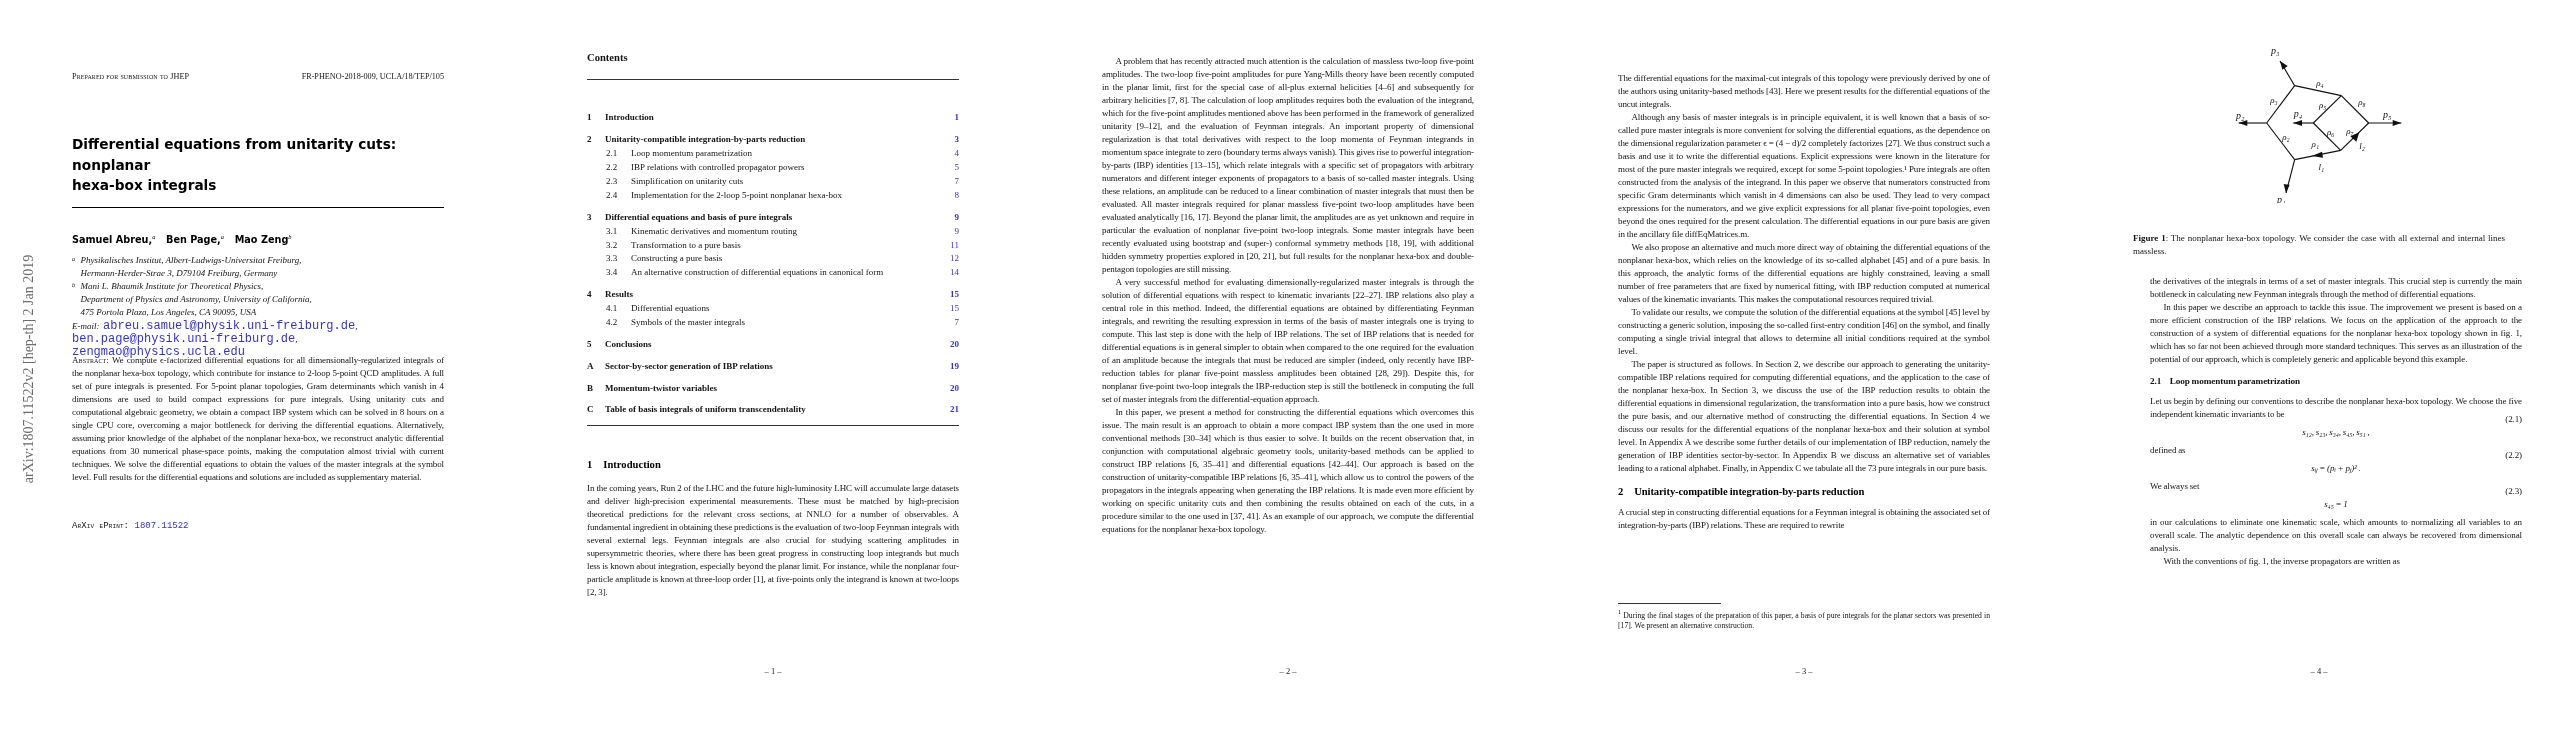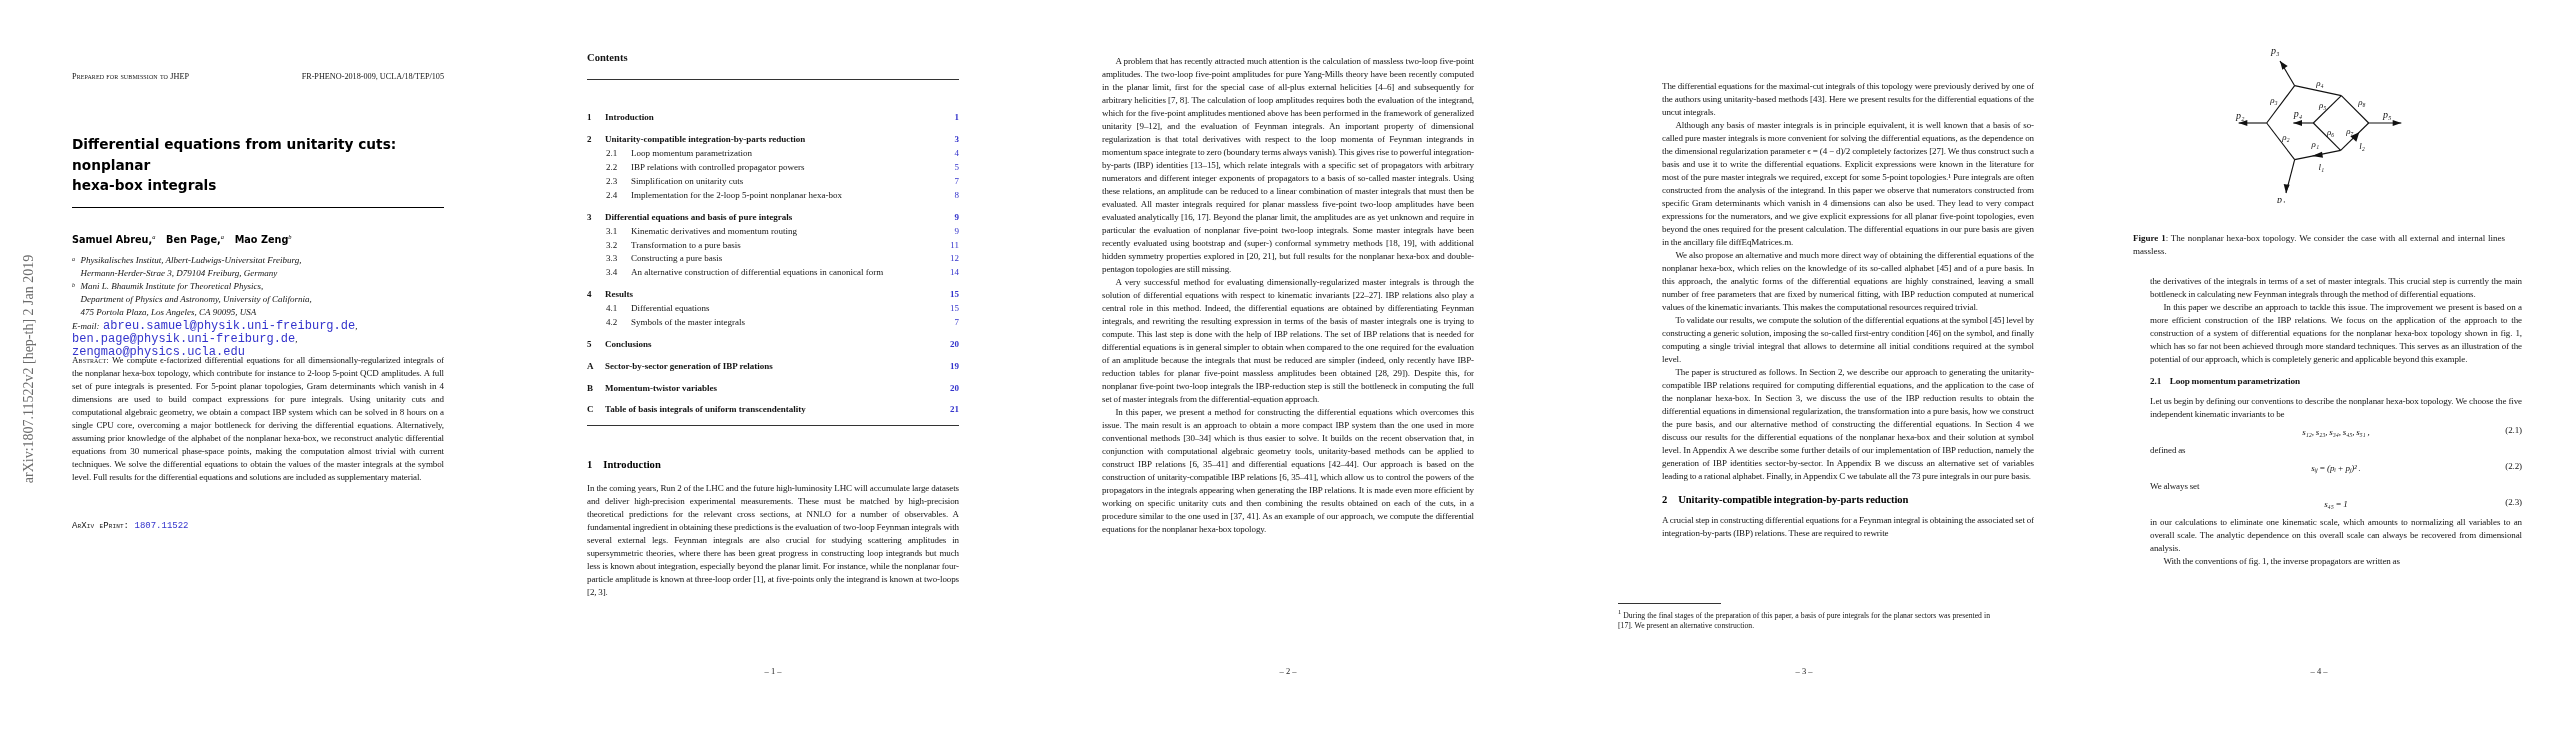--- a/index.html
+++ b/index.html
@@ -66,21 +66,21 @@
   .flow .sec-h{margin-top:9.7px;margin-bottom:8.5px;}
   .fnote{position:absolute;left:72px;width:372px;top:603px;background:#fff;font-size:7.7px;line-height:10.6px;}
   .fnote .thinrule{width:103px;margin-bottom:3.6px;}
 
   
   .figwrap{top:35px;left:159px;}
   .figcap{top:232px;font-size:9px;line-height:12.8px;}
   .sub-h{font-size:9.2px;font-weight:700;margin:8.5px 0 7.3px;}
   .sub-h .gap{display:inline-block;width:8.5px;}
   .eq{position:relative;text-align:center;font-style:italic;font-size:9px;margin:4.9px 0;}
-  .eq .eqnum{position:absolute;right:0;bottom:2px;font-style:normal;}
+  .eq .eqnum{position:absolute;right:0;bottom:13px;font-style:normal;}
   .eq .eqline{display:block;line-height:13.4px;}
   svg text{font-family:"Liberation Serif",serif;font-style:italic;fill:#111;}
 </style>
 </head>
 <body>
 
 <div id="canvas">
 
   <div class="page" id="page1">
     <div class="banner">arXiv:1807.11522v2  [hep-th]  2 Jan 2019</div>
@@ -248,21 +248,21 @@
   <div class="page" id="page3">
     <div class="abs tw body-text" style="top:55px;">
       <div class="just indent">A problem that has recently attracted much attention is the calculation of massless two-loop five-point amplitudes. The two-loop five-point amplitudes for pure Yang-Mills theory have been recently computed in the planar limit, first for the special case of all-plus external helicities [4–6] and subsequently for arbitrary helicities [7, 8]. The calculation of loop amplitudes requires both the evaluation of the integrand, which for the five-point amplitudes mentioned above has been performed in the framework of generalized unitarity [9–12], and the evaluation of Feynman integrals. An important property of dimensional regularization is that total derivatives with respect to the loop momenta of Feynman integrands in momentum space integrate to zero (boundary terms always vanish). This gives rise to powerful integration-by-parts (IBP) identities [13–15], which relate integrals with a specific set of propagators with arbitrary numerators and different integer exponents of propagators to a basis of so-called master integrals. Using these relations, an amplitude can be reduced to a linear combination of master integrals that must then be evaluated. All master integrals required for planar massless five-point two-loop amplitudes have been evaluated analytically [16, 17]. Beyond the planar limit, the amplitudes are as yet unknown and require in particular the evaluation of nonplanar five-point two-loop integrals. Some master integrals have been recently evaluated using bootstrap and (super-) conformal symmetry methods [18, 19], with additional hidden symmetry properties explored in [20, 21], but full results for the nonplanar hexa-box and double-pentagon topologies are still missing.</div>
       <div class="just indent">A very successful method for evaluating dimensionally-regularized master integrals is through the solution of differential equations with respect to kinematic invariants [22–27]. IBP relations also play a central role in this method. Indeed, the differential equations are obtained by differentiating Feynman integrals, and rewriting the resulting expression in terms of the basis of master integrals one is trying to compute. This last step is done with the help of IBP relations. The set of IBP relations that is needed for differential equations is in general simpler to obtain when compared to the one required for the evaluation of an amplitude because the integrals that must be reduced are simpler (indeed, only recently have IBP-reduction tables for planar five-point massless amplitudes been obtained [28, 29]). Despite this, for nonplanar five-point two-loop integrals the IBP-reduction step is still the bottleneck in computing the full set of master integrals from the differential-equation approach.</div>
       <div class="just indent">In this paper, we present a method for constructing the differential equations which overcomes this issue. The main result is an approach to obtain a more compact IBP system than the one used in more conventional methods [30–34] which is thus easier to solve. It builds on the recent observation that, in conjunction with computational algebraic geometry tools, unitarity-based methods can be applied to construct IBP relations [6, 35–41] and differential equations [42–44]. Our approach is based on the construction of unitarity-compatible IBP relations [6, 35–41], which allow us to control the powers of the propagators in the integrals appearing when generating the IBP relations. It is made even more efficient by working on specific unitarity cuts and then combining the results obtained on each of the cuts, in a procedure similar to the one used in [37, 41]. As an example of our approach, we compute the differential equations for the nonplanar hexa-box topology.</div>
     </div>
     <div class="footer">– 2 –</div>
   </div>
 
   <div class="page" id="page4">
-    <div class="abs tw body-text flow" style="top:80px;margin-left:44px;">
+    <div class="abs tw body-text flow" style="top:72px;">
       <div class="just">The differential equations for the maximal-cut integrals of this topology were previously derived by one of the authors using unitarity-based methods [43]. Here we present results for the differential equations of the uncut integrals.</div>
       <div class="just indent">Although any basis of master integrals is in principle equivalent, it is well known that a basis of so-called pure master integrals is more convenient for solving the differential equations, as the dependence on the dimensional regularization parameter ϵ = (4 − d)/2 completely factorizes [27]. We thus construct such a basis and use it to write the differential equations. Explicit expressions were known in the literature for most of the pure master integrals we required, except for some 5-point topologies.¹ Pure integrals are often constructed from the analysis of the integrand. In this paper we observe that numerators constructed from specific Gram determinants which vanish in 4 dimensions can also be used. They lead to very compact expressions for the numerators, and we give explicit expressions for all planar five-point topologies, even beyond the ones required for the present calculation. The differential equations in our pure basis are given in the ancillary file diffEqMatrices.m.</div>
       <div class="just indent">We also propose an alternative and much more direct way of obtaining the differential equations of the nonplanar hexa-box, which relies on the knowledge of its so-called alphabet [45] and of a pure basis. In this approach, the analytic forms of the differential equations are highly constrained, leaving a small number of free parameters that are fixed by numerical fitting, with IBP reduction computed at numerical values of the kinematic invariants. This makes the computational resources required trivial.</div>
       <div class="just indent">To validate our results, we compute the solution of the differential equations at the symbol [45] level by constructing a generic solution, imposing the so-called first-entry condition [46] on the symbol, and finally computing a single trivial integral that allows to determine all initial conditions required at the symbol level.</div>
       <div class="just indent">The paper is structured as follows. In Section 2, we describe our approach to generating the unitarity-compatible IBP relations required for computing differential equations, and the application to the case of the nonplanar hexa-box. In Section 3, we discuss the use of the IBP reduction results to obtain the differential equations in dimensional regularization, the transformation into a pure basis, how we construct the pure basis, and our alternative method of constructing the differential equations. In Section 4 we discuss our results for the differential equations of the nonplanar hexa-box and their solution at symbol level. In Appendix A we describe some further details of our implementation of IBP reduction, namely the generation of IBP identities sector-by-sector. In Appendix B we discuss an alternative set of variables leading to a rational alphabet. Finally, in Appendix C we tabulate all the 73 pure integrals in our pure basis.</div>
       <div class="sec-h">
         <span>2</span><span class="gap"></span><span>Unitarity-compatible integration-by-parts reduction</span>
       </div>
       <div class="just">A crucial step in constructing differential equations for a Feynman integral is obtaining the associated set of integration-by-parts (IBP) relations. These are required to rewrite</div>
     </div>

